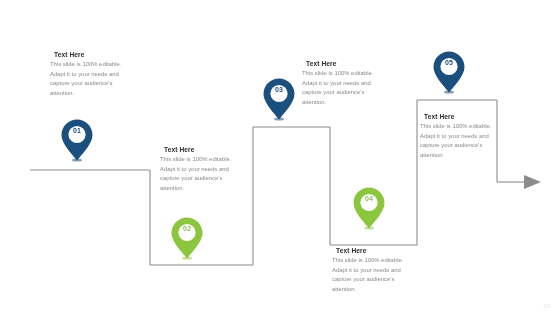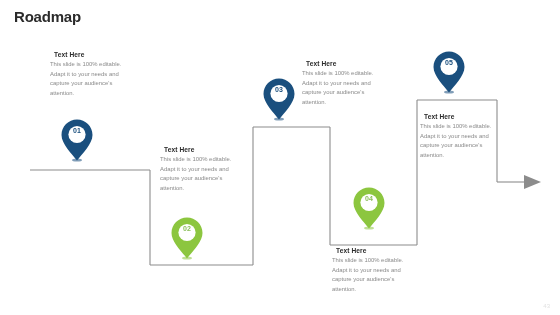--- a/index.html
+++ b/index.html
@@ -46,21 +46,20 @@
   .pageno{
     position:absolute;right:10px;bottom:6px;
     font-size:6px;color:#e2e2e2;
   }
 </style>
 </head>
 <body>
 
 <div id="slide">
 
-  <div class="title">Roadmap</div>
 
   <svg class="connector" viewBox="0 0 560 315">
     <g fill="none" stroke="#8c8c8c" stroke-width="1.1">
 
       <path d="M 30,170 L 150,170"></path>
 
       <path d="M 150,170 L 150,265"></path>
 
       <path d="M 150,265 L 253,265"></path>
 

